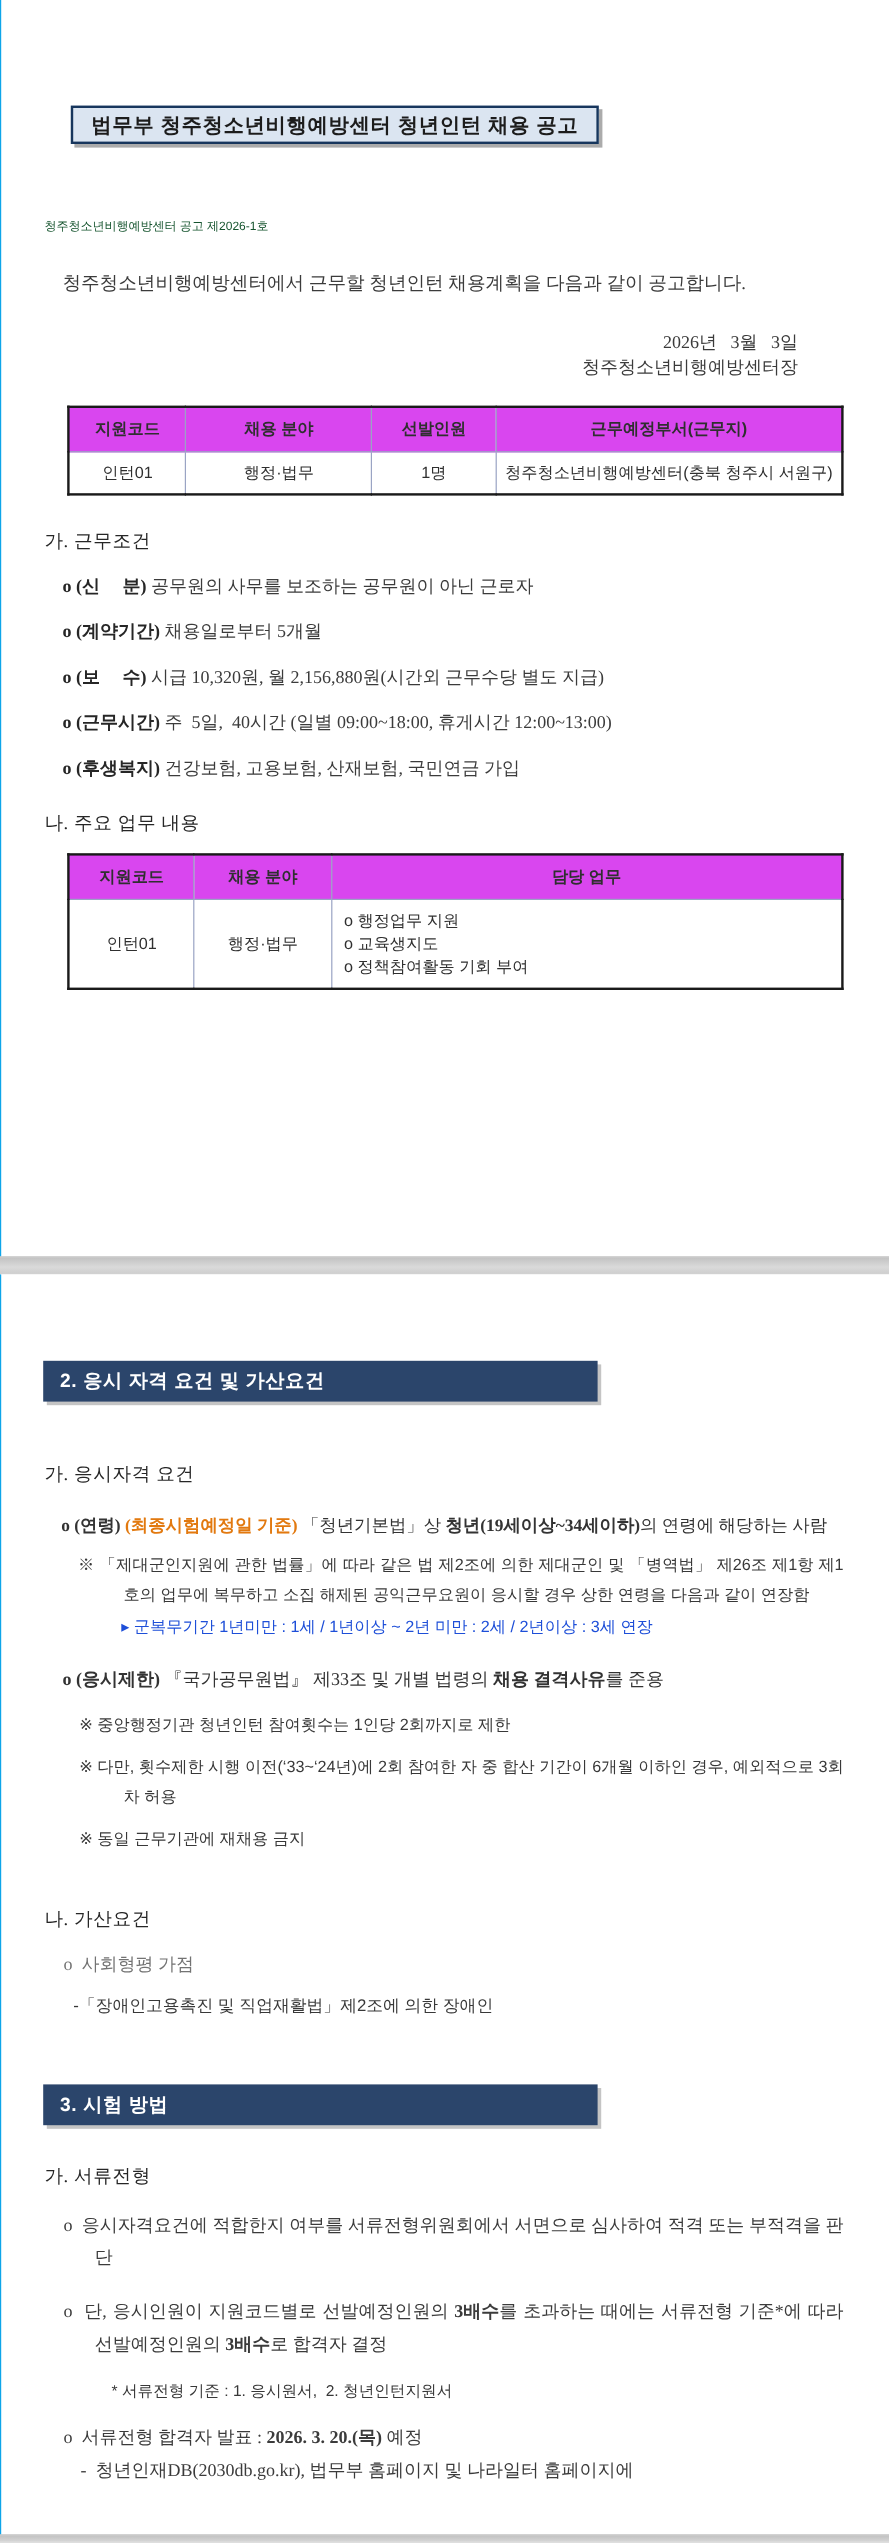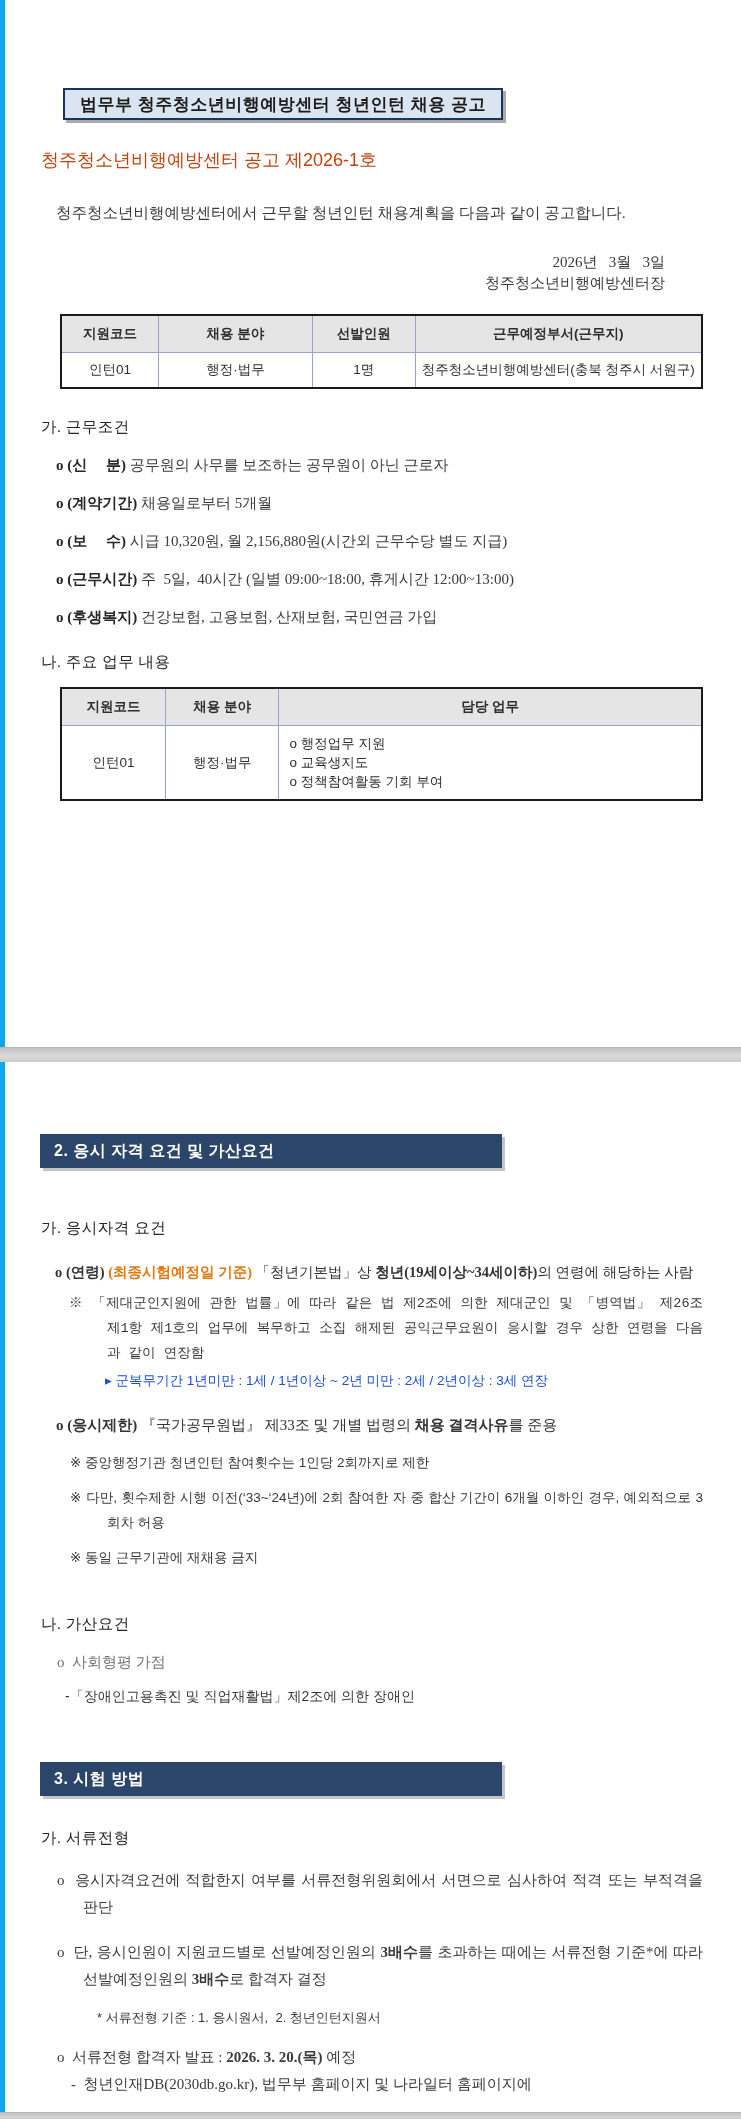--- a/index.html
+++ b/index.html
@@ -1,67 +1,67 @@
 <!DOCTYPE html>
 <html><head>
 <meta charset="utf-8">
 <style>
   * { box-sizing: border-box; }
   html,body { margin:0; padding:0; background:#ffffff; }
   body { width:741px; font-family:"Liberation Serif","DejaVu Serif",serif; color:#333; }
   .viewport { width:741px; }
 
-  .page { width:741px; background:#fff; overflow:hidden; border-left:5px solid #0ea5e9; padding:0 38px 0 36px; }
+  .page { width:741px; background:#fff; overflow:hidden; border-left:1px solid #0ea5e9; padding:0 38px 0 36px; }
   .page1 { height:1047px; }
   .page2 { height:1050px; }
   .page-gap { height:15px; background:linear-gradient(to bottom,#c2c2c2,#dadada 60%,#cfcfcf); border-top:1px solid #b5b5b5; border-bottom:1px solid #c9c9c9; }
   .page-gap.bottom { height:7px; background:linear-gradient(to bottom,#c2c2c2,#d6d6d6); }
   .b { font-weight:bold; }
   .ws { white-space:pre-wrap; }
   .orange { color:#e2790f; font-weight:bold; }
 
   .title-box {
     margin:88px 0 0 22px; width:440px; height:32px;
     background:#dbe5f1; border:2px solid #17365d;
     box-shadow:3px 3px 0 #ababab;
     display:flex; align-items:center; justify-content:center;
     font-family:"Liberation Sans","DejaVu Sans",sans-serif;
     font-weight:bold; font-size:17px; color:#1c1c1c; letter-spacing:0.5px;
   }
 
-  .notice-no { margin-top:28px; font-family:"Liberation Sans","DejaVu Sans",sans-serif; font-size:18px; color:#c2410c; }
+  .notice-no { margin-top:62px; font-family:"Liberation Sans","DejaVu Sans",sans-serif; font-size:10px; color:#14532d; }
   .intro { margin-top:28px; font-size:15.5px; line-height:26px; text-align:justify; text-indent:15px; color:#3b3b3b; }
   .date-block { margin-top:26px; text-align:right; padding-right:38px; font-size:15px; line-height:21px; color:#3b3b3b; }
 
   .sec-header {
     margin-left:-1px; width:462px; height:34px;
     background:#2b456b; color:#ffffff;
     box-shadow:3px 3px 0 #c4c4c4;
     display:flex; align-items:center;
     padding-left:14px;
     font-family:"Liberation Sans","DejaVu Sans",sans-serif;
     font-weight:bold; font-size:16px; letter-spacing:0.5px;
   }
   .sec-header.h1 { margin-top:24px; }
   .sec-header.h2 { margin-top:72px; }
   .sec-header.h3 { margin-top:56px; }
 
   table { border-collapse:collapse; font-family:"Liberation Sans","DejaVu Sans",sans-serif; font-size:13.5px; color:#2f2f2f; }
   .tbl { margin:20px 0 0 19px; border:2px solid #1a1a1a; }
-  .tbl th { background:#e5e5e5; font-weight:bold; border:1px solid #9aa4c4; padding:9px 6px; text-align:center; }
+  .tbl th { background:#d946ef; font-weight:bold; border:1px solid #9aa4c4; padding:9px 6px; text-align:center; }
   .tbl td { border:1px solid #9aa4c4; padding:8px 6px; text-align:center; }
   .tbl td.left { text-align:left; padding-left:10px; }
   .tbl .task-line { line-height:19px; text-align:left; }
 
   .sub-title { margin-top:28px; font-size:15.5px; font-weight:normal; color:#262626; letter-spacing:0.5px; }
   .cond-item { margin-top:16px; padding-left:15px; font-size:15px; line-height:22px; color:#3b3b3b; }
   .cond-item .lbl { font-weight:bold; color:#262626; }
 
   .age-item { margin-top:20px; padding-left:96px; text-indent:-82px; font-size:14.5px; line-height:26px; text-align:justify; }
-  .note-block { margin-top:6px; padding-left:66px; text-indent:-38px; font-family:Liberation Mono, monospace; font-size:13.5px; line-height:25px; text-align:justify; color:#383838; }
+  .note-block { margin-top:6px; padding-left:66px; text-indent:-38px; font-family:Liberation Sans, sans-serif; font-size:13.5px; line-height:25px; text-align:justify; color:#383838; }
   .military-detail { margin-top:4px; padding-left:64px; font-family:"Liberation Sans","DejaVu Sans",sans-serif; font-size:13.5px; line-height:22px; color:#1d4ed8; }
   .restrict-item { margin-top:22px; padding-left:15px; font-size:15px; line-height:22px; }
   .note-item { padding-left:66px; text-indent:-37px; font-family:"Liberation Sans","DejaVu Sans",sans-serif; font-size:13.5px; line-height:25px; text-align:justify; color:#383838; }
   .note-item.n1 { margin-top:14px; }
   .note-item.n2 { margin-top:10px; }
   .note-item.n3 { margin-top:10px; }
 
   .bonus-title { margin-top:44px; }
   .bonus-item { margin-top:18px; padding-left:16px; font-size:15px; color:#737373; }
   .bonus-detail { margin-top:16px; padding-left:24px; font-family:"Liberation Sans","DejaVu Sans",sans-serif; font-size:14px; color:#383838; }

